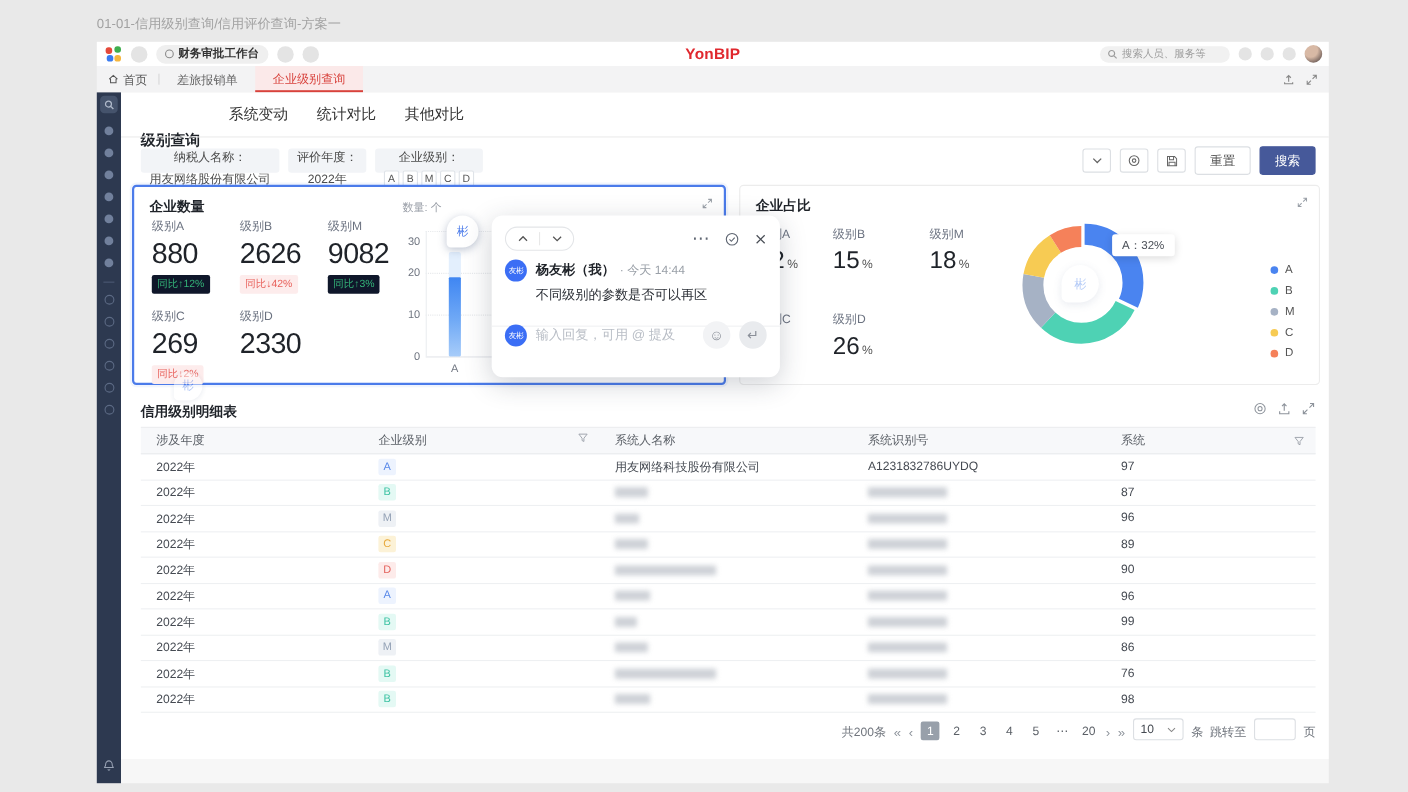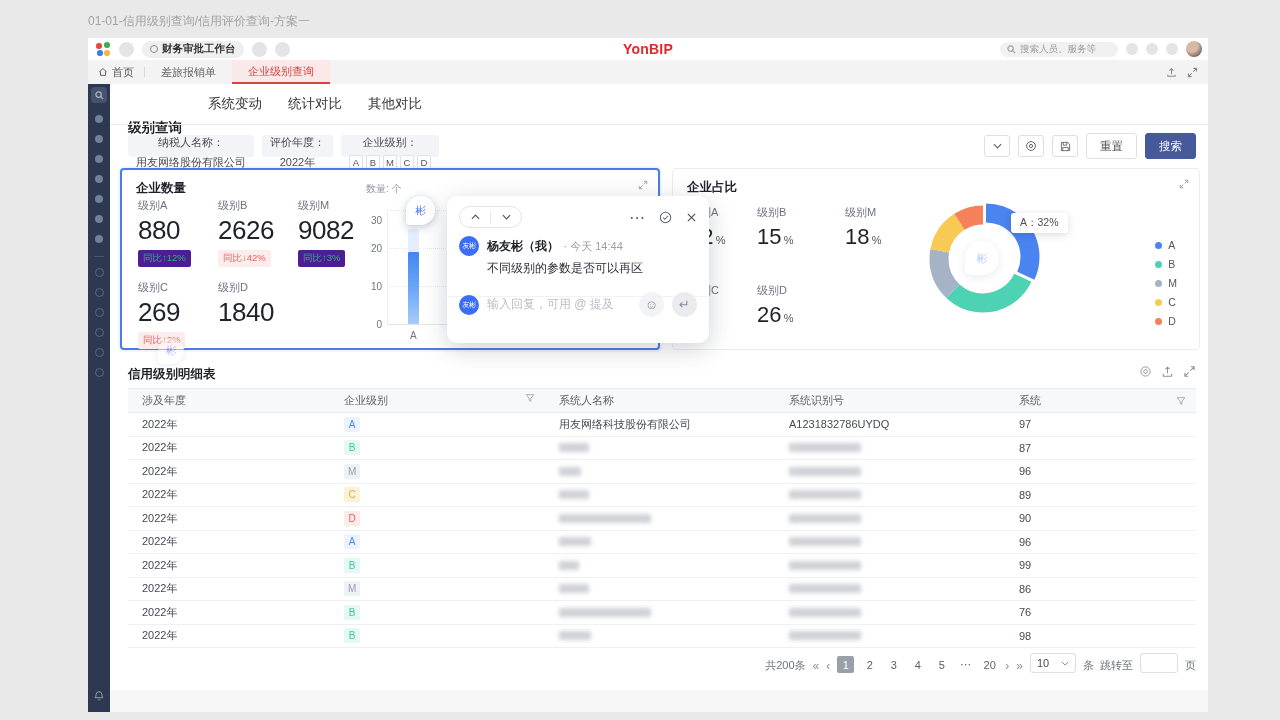--- a/index.html
+++ b/index.html
@@ -66,21 +66,21 @@
   
   .panel { position:absolute; background:#fff; border-radius:4px; }
   #panel-count { left:10px; top:84px; width:540px; height:182px; border:2px solid #4b7bea; box-shadow:0 0 0 2px rgba(75,123,234,.08); }
   #panel-ratio { left:562px; top:84px; width:528px; height:182px; border:1px solid #ececec; }
   .panel-title { position:absolute; left:14px; top:10px; font-size:12.5px; font-weight:bold; color:#1f2329; }
   .expand-ic { position:absolute; right:10px; top:10px; color:#9aa0a8; }
 
   .stat-label { font-size:11px; color:#6b7280; }
   .stat-value { font-size:26px; font-weight:500; color:#1f2329; letter-spacing:-.5px; line-height:1.05; margin-top:4px; }
   .stat-badge { display:inline-block; margin-top:6px; font-size:9.5px; padding:2px 5px; border-radius:2px; }
-  .badge-up { color:#34b378; background:#4c1d95; }
+  .badge-up { color:#34b378; background:#0f172a; }
   .badge-down { color:#e8625c; background:#fdecec; }
   .rstat-value { font-size:22px; font-weight:500; color:#1f2329; margin-top:4px; }
   .rstat-value .pct { font-size:11px; font-weight:normal; color:#555; }
 
   
   #bchart { position:absolute; left:236px; top:8px; width:296px; height:168px; font-size:10px; color:#8a8f98; }
   #bchart .ylab { position:absolute; left:8px; top:4px; font-size:10px; color:#979ca5; }
   .gline { position:absolute; left:29px; right:4px; border-top:1px dotted #e7e9ec; }
   .gline.base { border-top:1px solid #e3e5e9; }
   .ytick { position:absolute; width:24px; text-align:right; color:#6f7580; }
@@ -291,21 +291,21 @@
             <div class="stat-value">9082</div>
             <div><span class="stat-badge badge-up">同比↑3%</span></div>
           </div>
           <div class="abs" style="left:16px;top:110px;">
     <div class="stat-label">级别C</div>
             <div class="stat-value">269</div>
             <div><span class="stat-badge badge-down">同比↓2%</span></div>
           </div>
           <div class="abs" style="left:96px;top:110px;">
     <div class="stat-label">级别D</div>
-            <div class="stat-value">1840</div>
+            <div class="stat-value">2330</div>
             <div></div>
           </div>
         </div>
 
       <div id="bchart">
         <div class="ylab">数量: 个</div>
         <div id="bplot">
             <div class="gline " style="top:32px;"></div>
             <div class="ytick" style="left:0;top:37px;">30</div>
             <div class="gline " style="top:70px;"></div>

